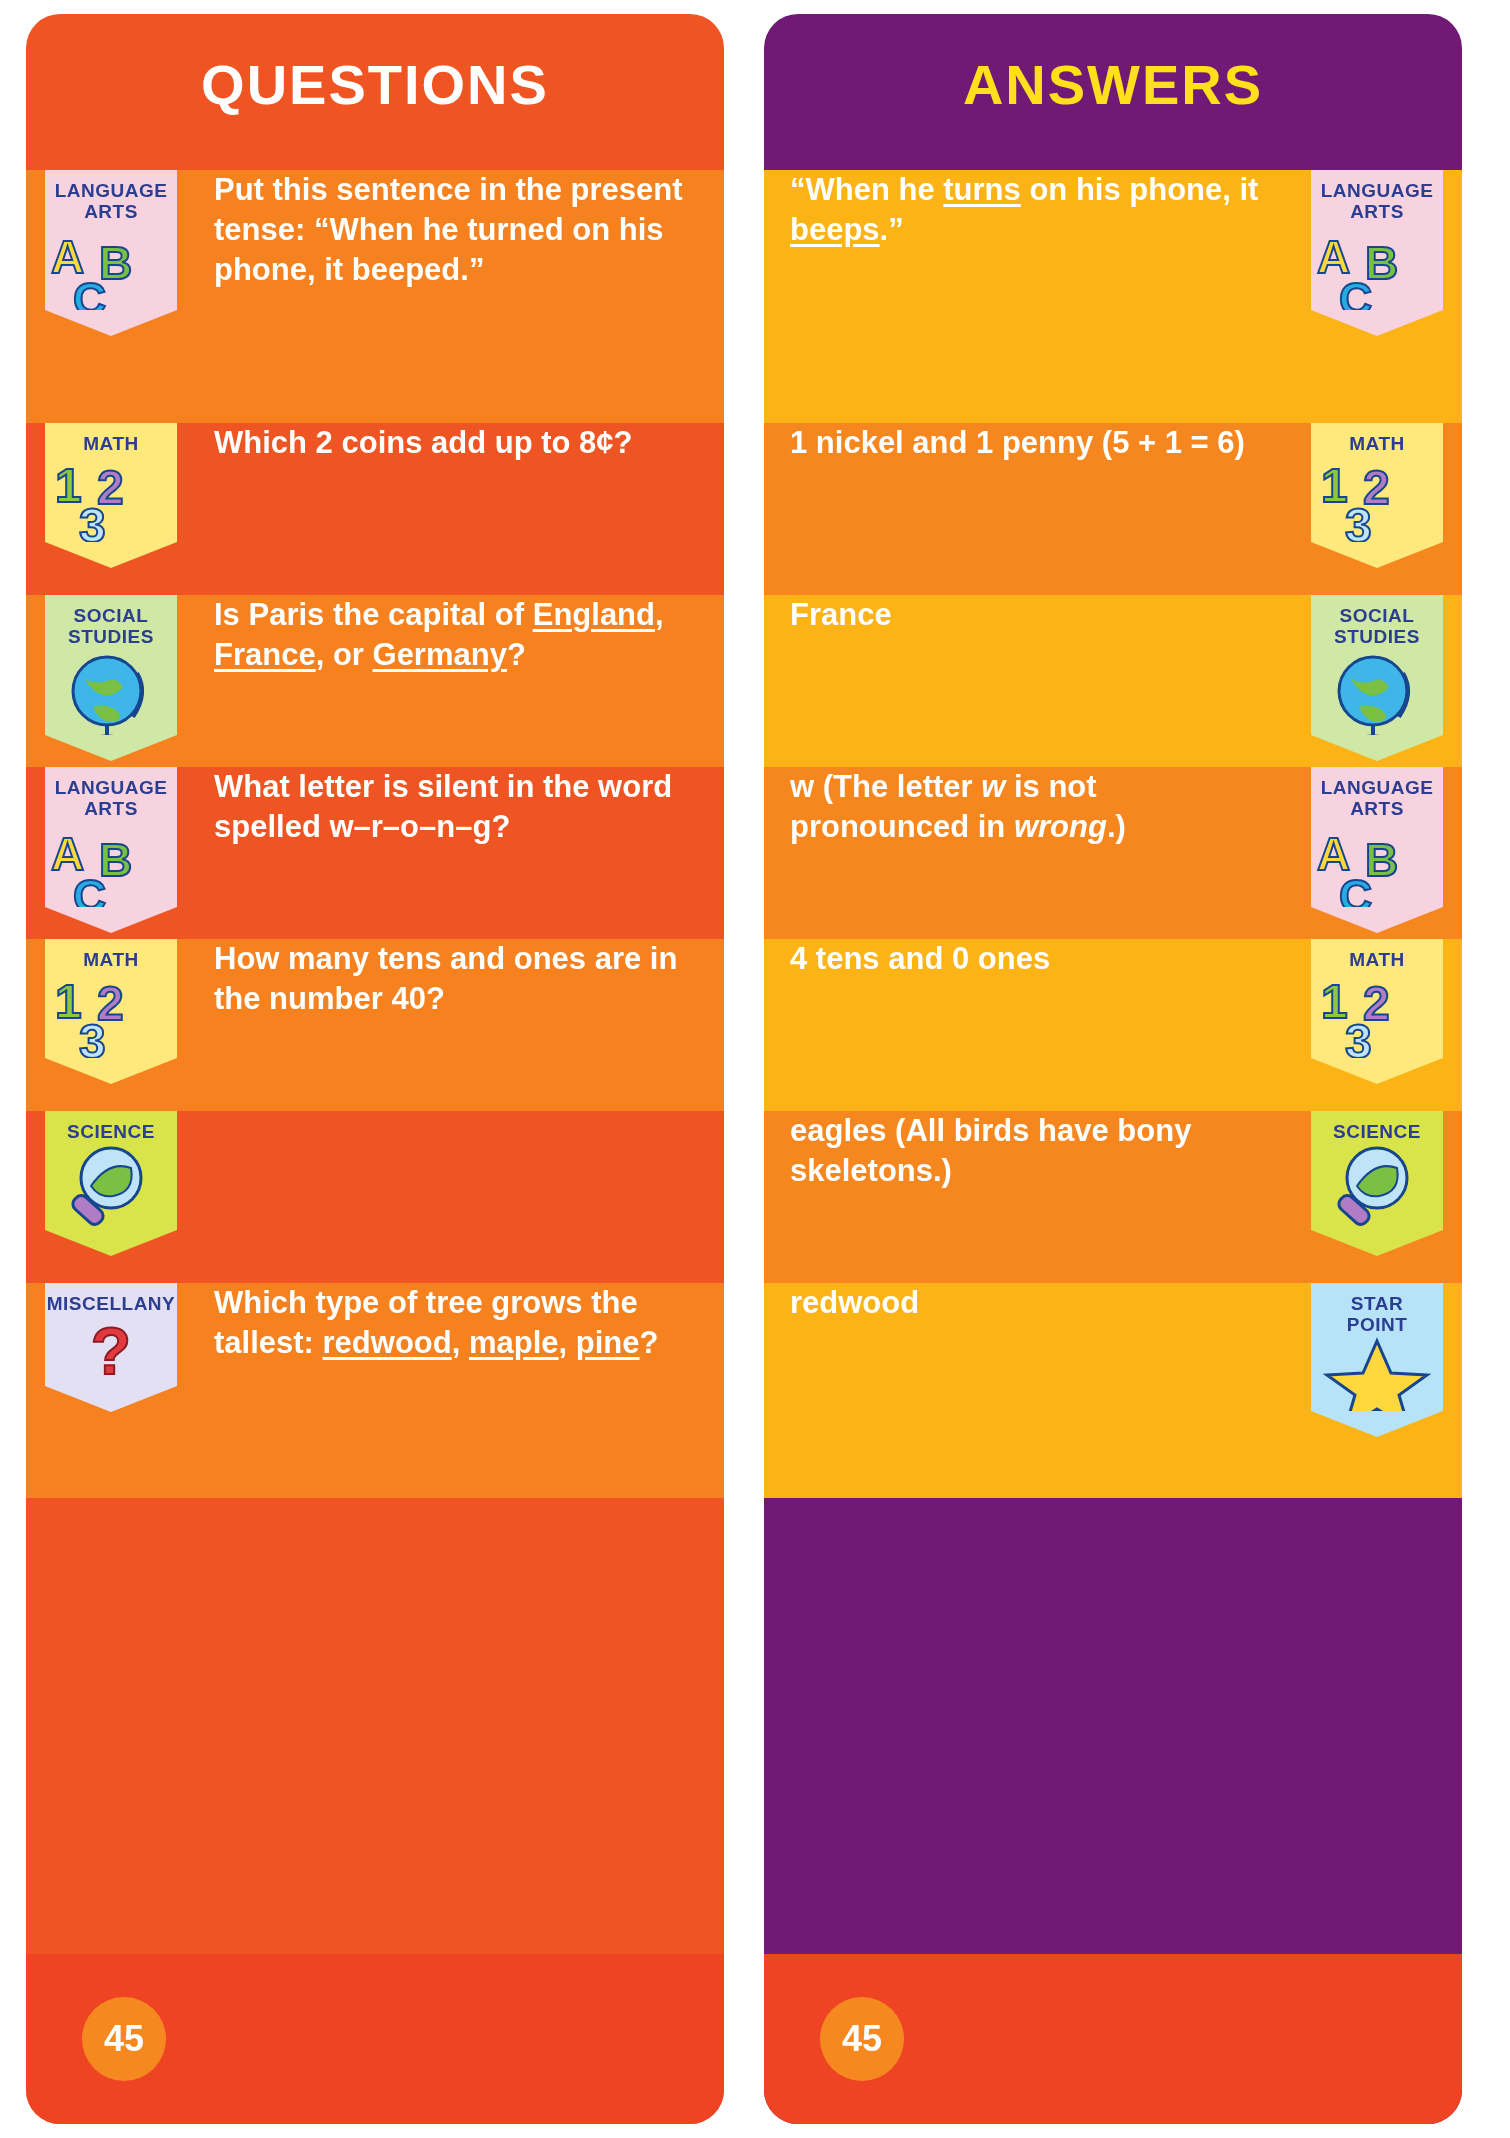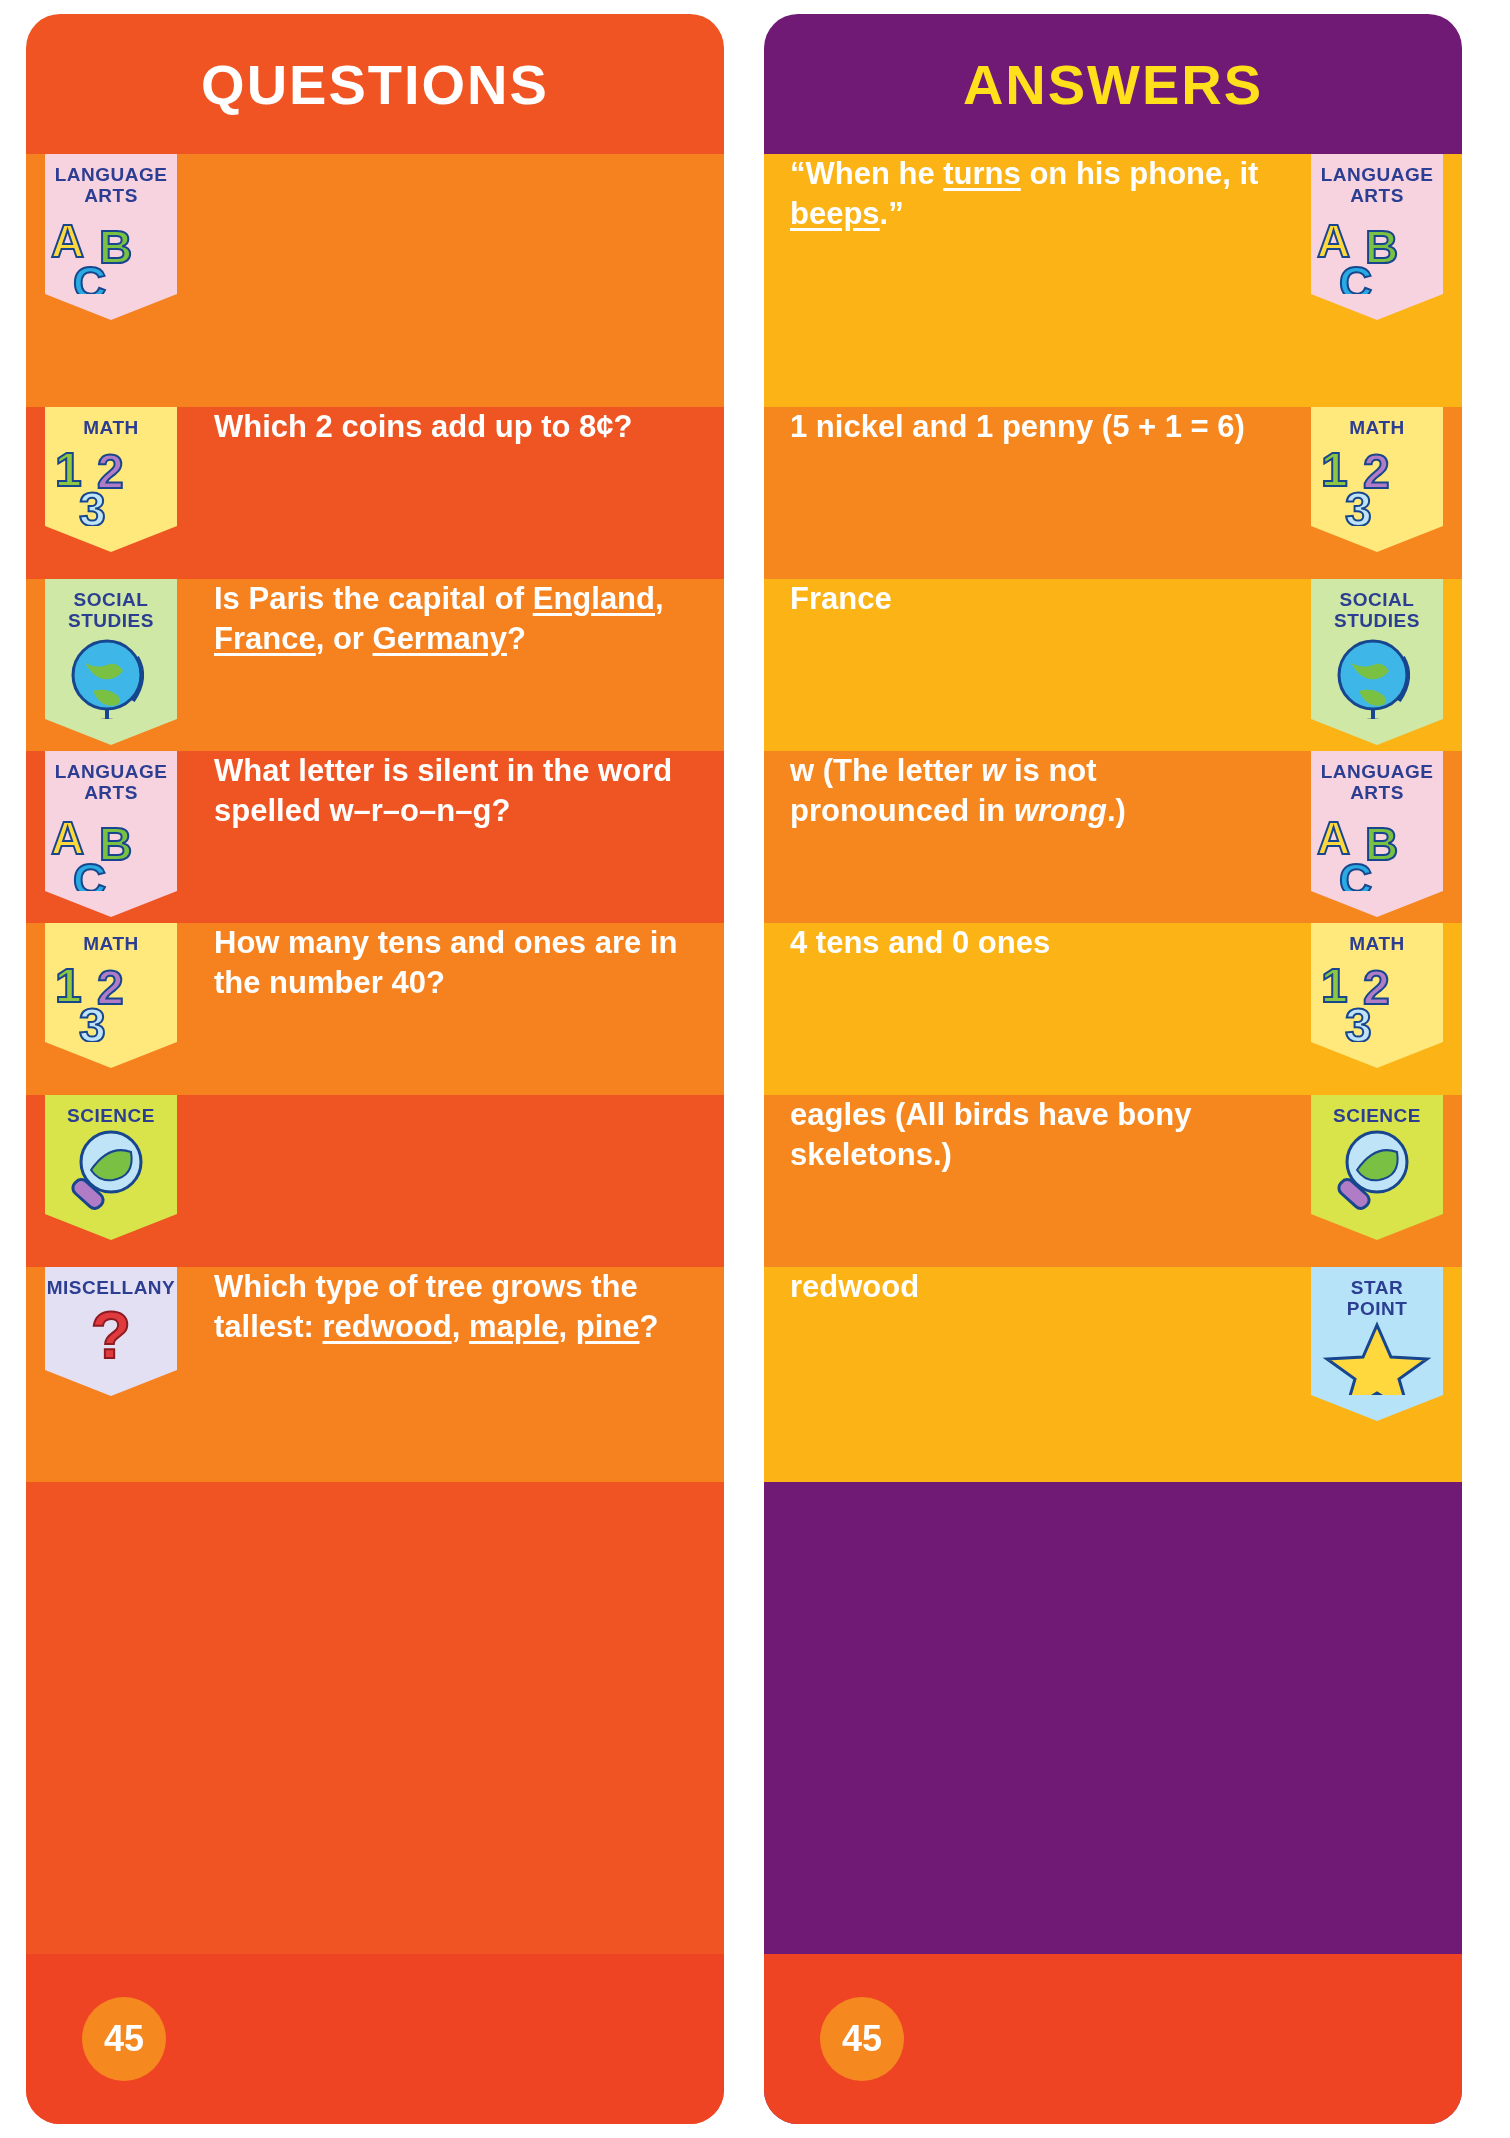--- a/index.html
+++ b/index.html
@@ -23,20 +23,21 @@
     box-sizing: border-box;
   }
   .card {
     position: relative;
     width: 698px;
     border-radius: 34px;
     overflow: hidden;
     background: #f05423;
     display: flex;
     flex-direction: column;
+    gap: 16px;
   }
   .card-header {
     height: 140px;
     display: flex;
     align-items: center;
     justify-content: center;
     flex: 0 0 auto;
   }
   .card-header .title {
     font-family: "Liberation Sans", sans-serif;
@@ -228,20 +229,21 @@
             </div>
             <div class="art">
               <div class="abc">
                 <span class="a">A</span>
                 <span class="b">B</span>
                 <span class="c">C</span>
               </div>
             </div>
           </div>
         </div>
+        <div class="qtext">Put this sentence in the present tense: “When he turned on his phone, it beeped.”</div>
       </div>
 
       <div class="row r2">
         <div class="badge-wrap">
           <div class="badge math">
             <div class="lbl">MATH</div>
             <div class="art">
               <div class="num123">
                 <span class="n1">1</span>
                 <span class="n2">2</span>

